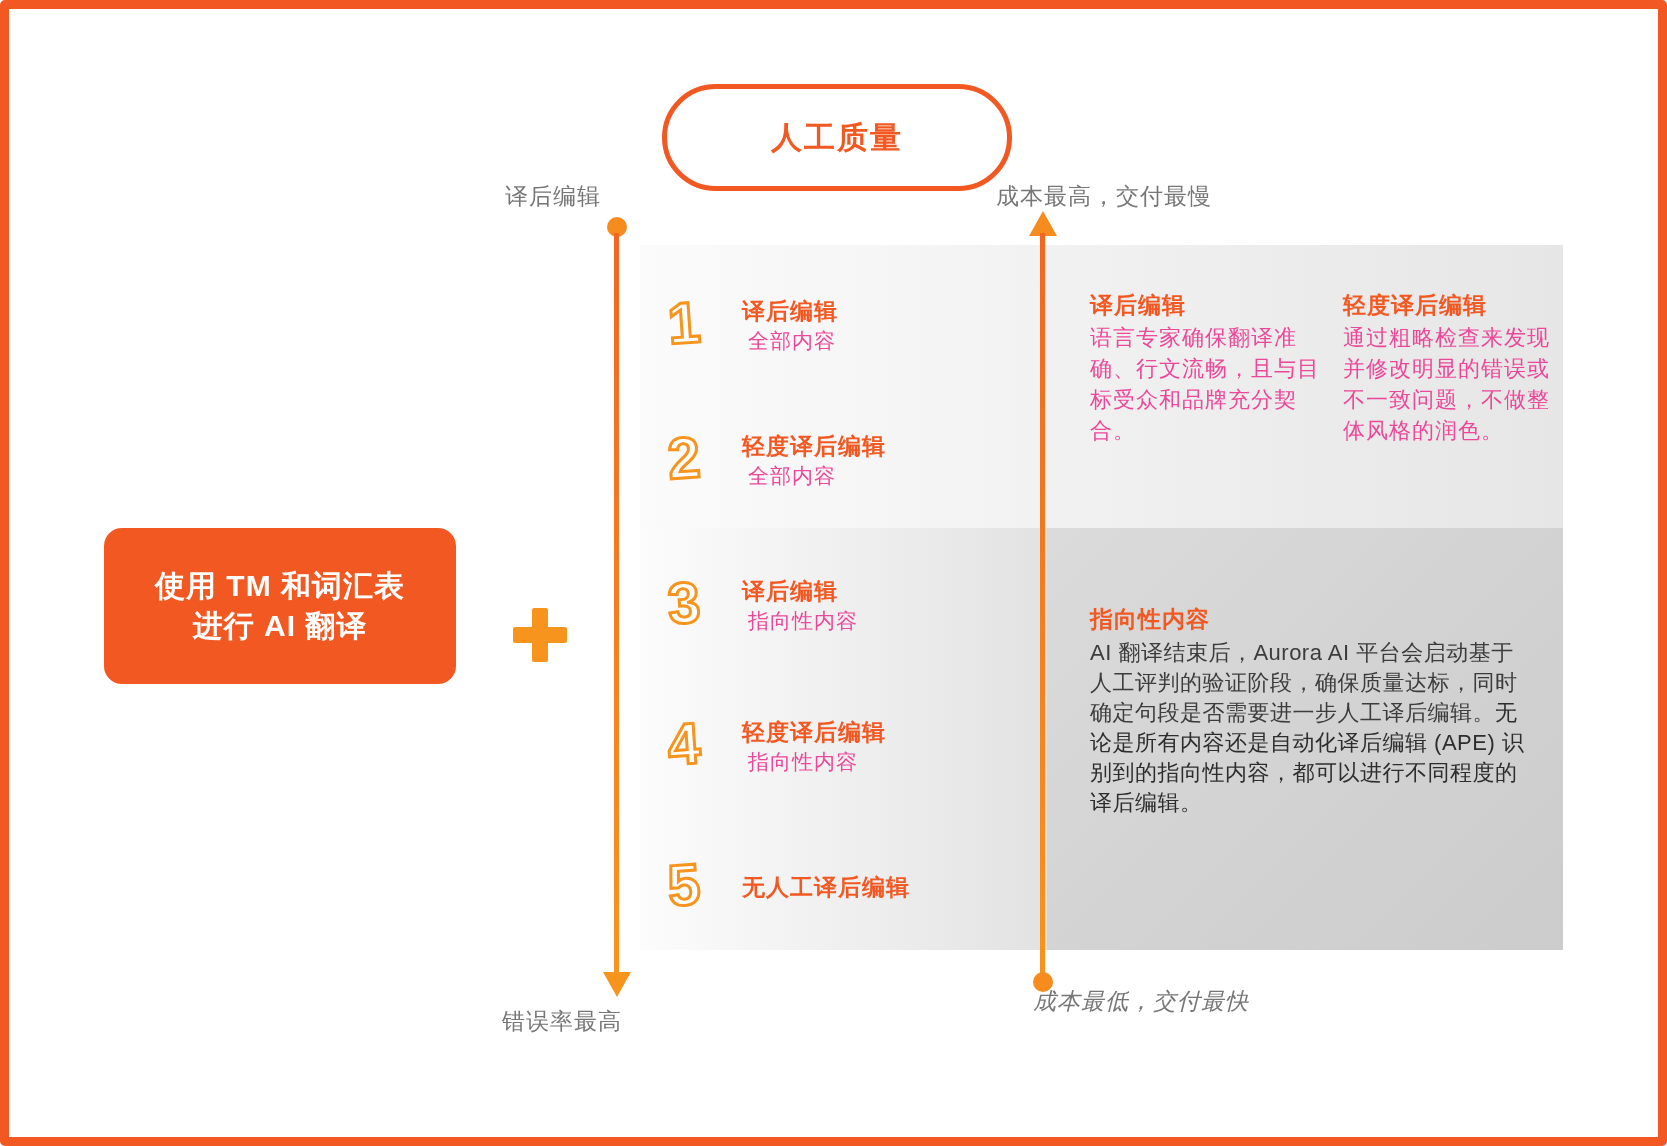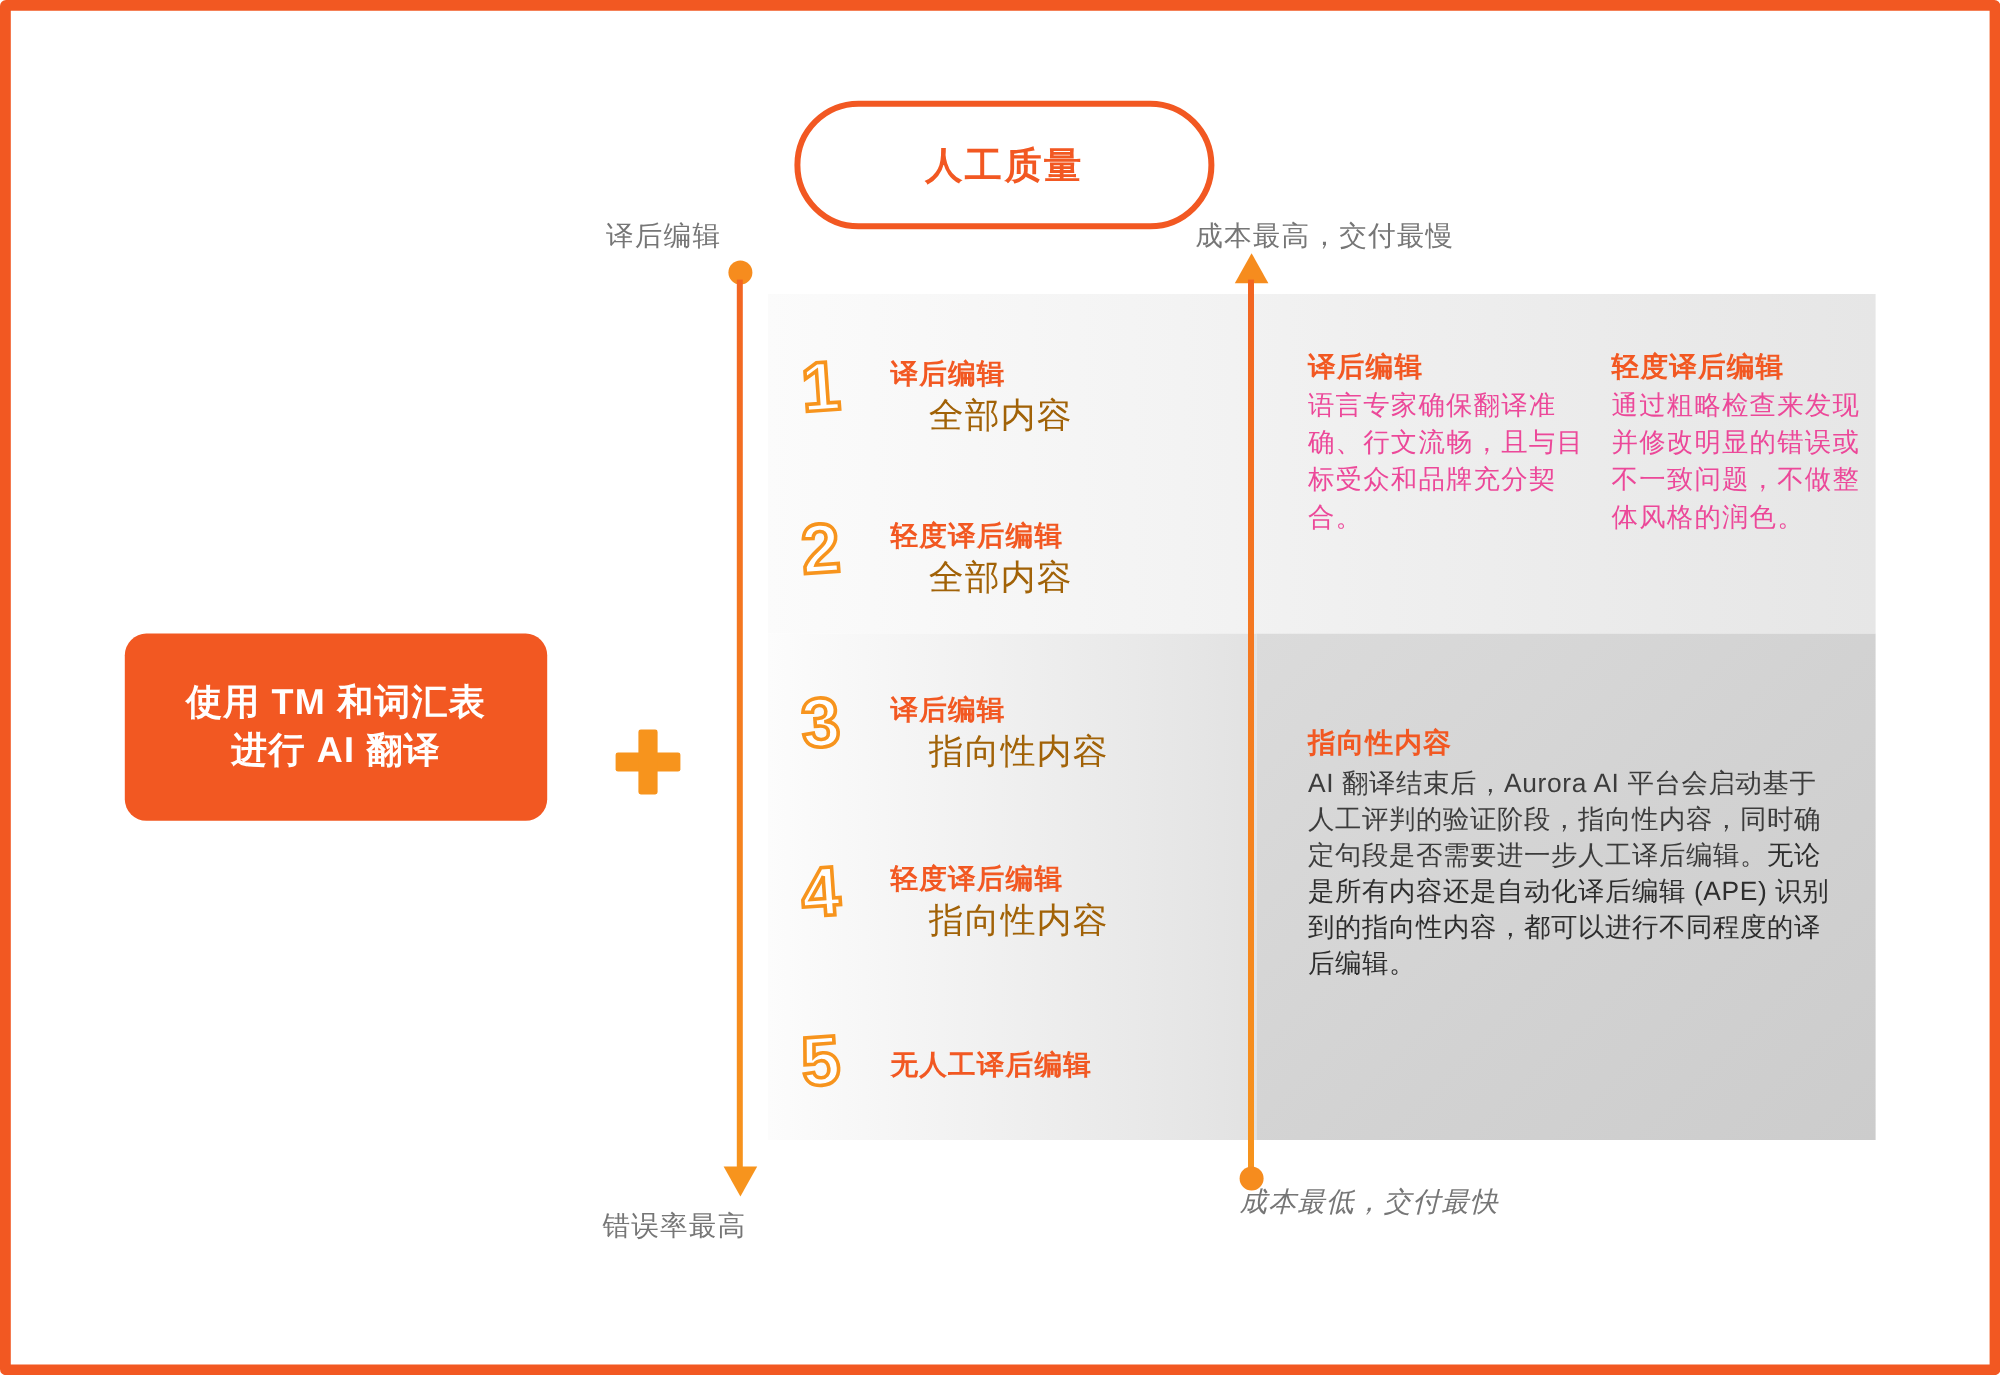--- a/index.html
+++ b/index.html
@@ -42,21 +42,21 @@
   .source-box div{color:#ffffff;font-size:30px;font-weight:bold;line-height:40px;letter-spacing:1px;text-align:center;}
   .plus-icon{position:absolute;left:513px;top:608px;width:54px;height:54px;z-index:5;}
   .plus-icon::before{content:"";position:absolute;left:0;top:19px;width:54px;height:16px;background:#F7941D;border-radius:2px;}
   .plus-icon::after{content:"";position:absolute;left:19px;top:0;width:16px;height:54px;background:#F7941D;border-radius:2px;}
 
   
   .lvl-num{position:absolute;left:652px;width:64px;text-align:center;font-size:58px;line-height:1;
            font-weight:bold;color:#F7941D;-webkit-text-fill-color:#ffffff;-webkit-text-stroke:3px #F7941D;
            transform:rotate(-4deg);z-index:3;}
   .lvl-title{position:absolute;left:742px;color:#F25822;font-size:23px;font-weight:bold;letter-spacing:1px;z-index:3;}
-  .lvl-sub{position:absolute;left:774px;color:#a16207;font-size:29px;letter-spacing:1px;z-index:3;}
+  .lvl-sub{position:absolute;left:748px;color:#ec4899;font-size:21px;letter-spacing:1px;z-index:3;}
 
   
   .def-title{position:absolute;top:290px;color:#F25822;font-size:23px;font-weight:bold;letter-spacing:1px;z-index:3;}
   .def-body{position:absolute;top:322px;color:#ec4899;font-size:22px;line-height:31px;letter-spacing:1px;z-index:3;}
   .def1-title{left:1090px;}
   .def1-body{left:1090px;width:240px;}
   .def2-title{left:1343px;}
   .def2-body{left:1343px;width:225px;}
 
   
@@ -120,15 +120,15 @@
 
   <div class="lvl-num" style="top:856px;">5</div>
   <div class="lvl-title" style="top:872px;">无人工译后编辑</div>
 
   <div class="def-title def1-title">译后编辑</div>
   <div class="def-body def1-body">语言专家确保翻译准确、行文流畅，且与目标受众和品牌充分契合。</div>
   <div class="def-title def2-title">轻度译后编辑</div>
   <div class="def-body def2-body">通过粗略检查来发现并修改明显的错误或不一致问题，不做整体风格的润色。</div>
 
   <div class="tgt-title">指向性内容</div>
-  <div class="tgt-body"><span>AI 翻译结束后，Aurora AI 平台会启动基于人工评判的验证阶段，指向性内容，同时确定句段是否需要进一步人工译后编辑。</span><b>无论是所有内容还是自动化译后编辑 (APE) 识别到的指向性内容，都可以进行不同程度的译后编辑。</b></div>
+  <div class="tgt-body"><span>AI 翻译结束后，Aurora AI 平台会启动基于人工评判的验证阶段，确保质量达标，同时确定句段是否需要进一步人工译后编辑。</span><b>无论是所有内容还是自动化译后编辑 (APE) 识别到的指向性内容，都可以进行不同程度的译后编辑。</b></div>
 
 </div>
 
 </body></html>

